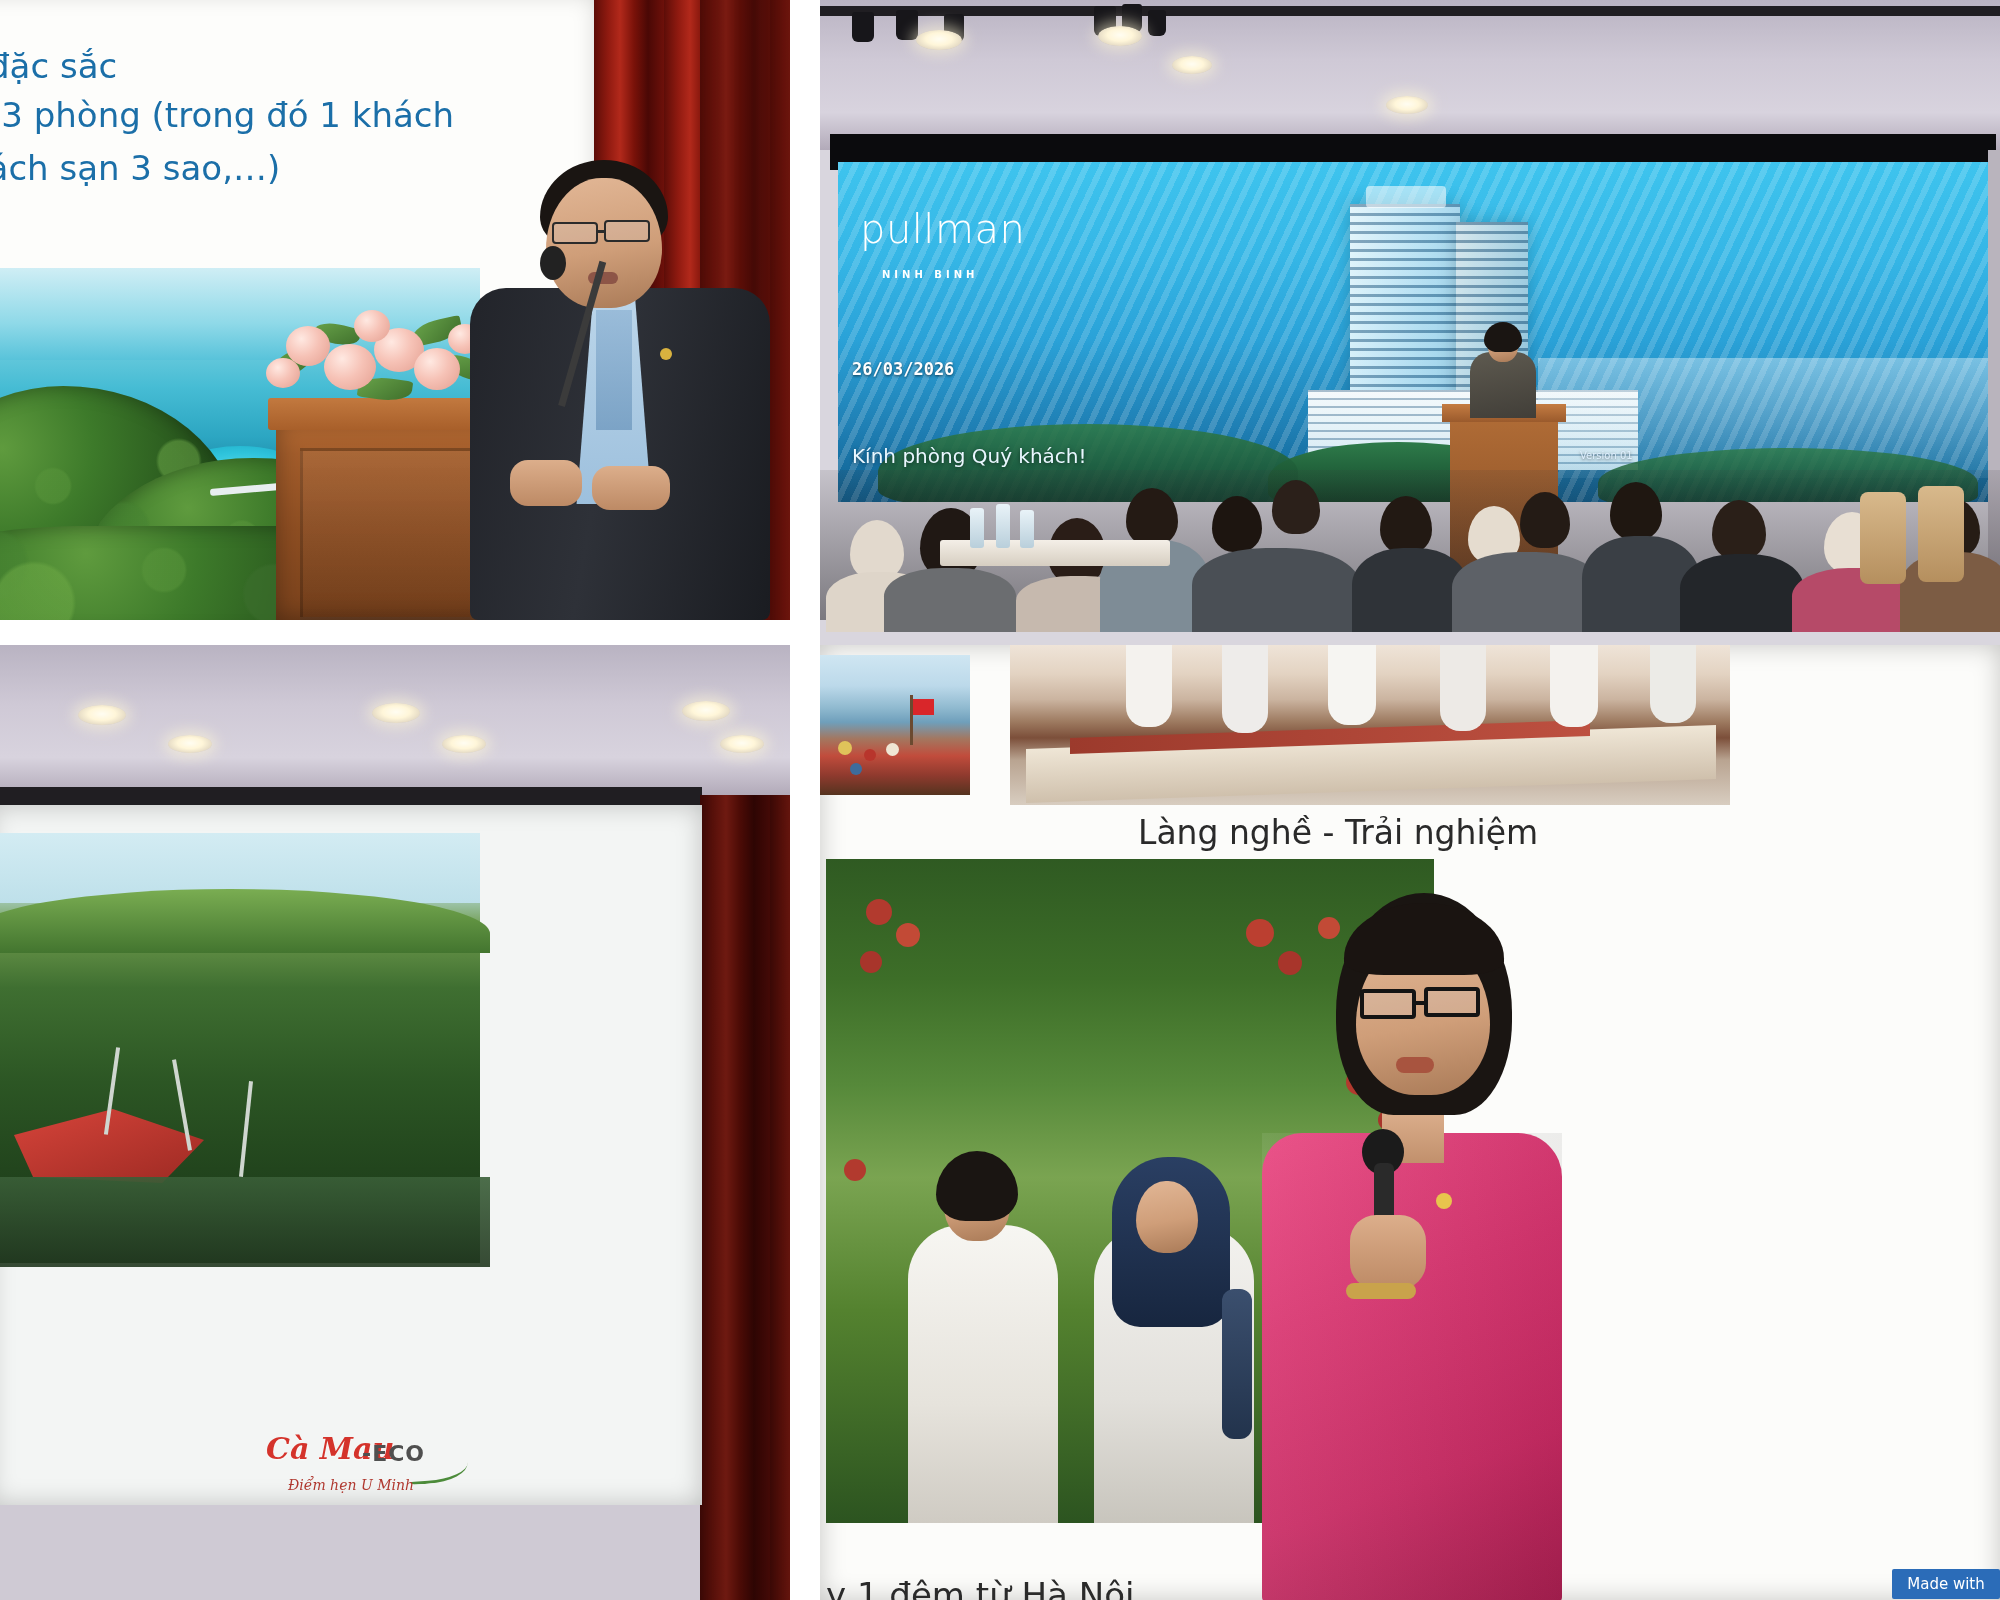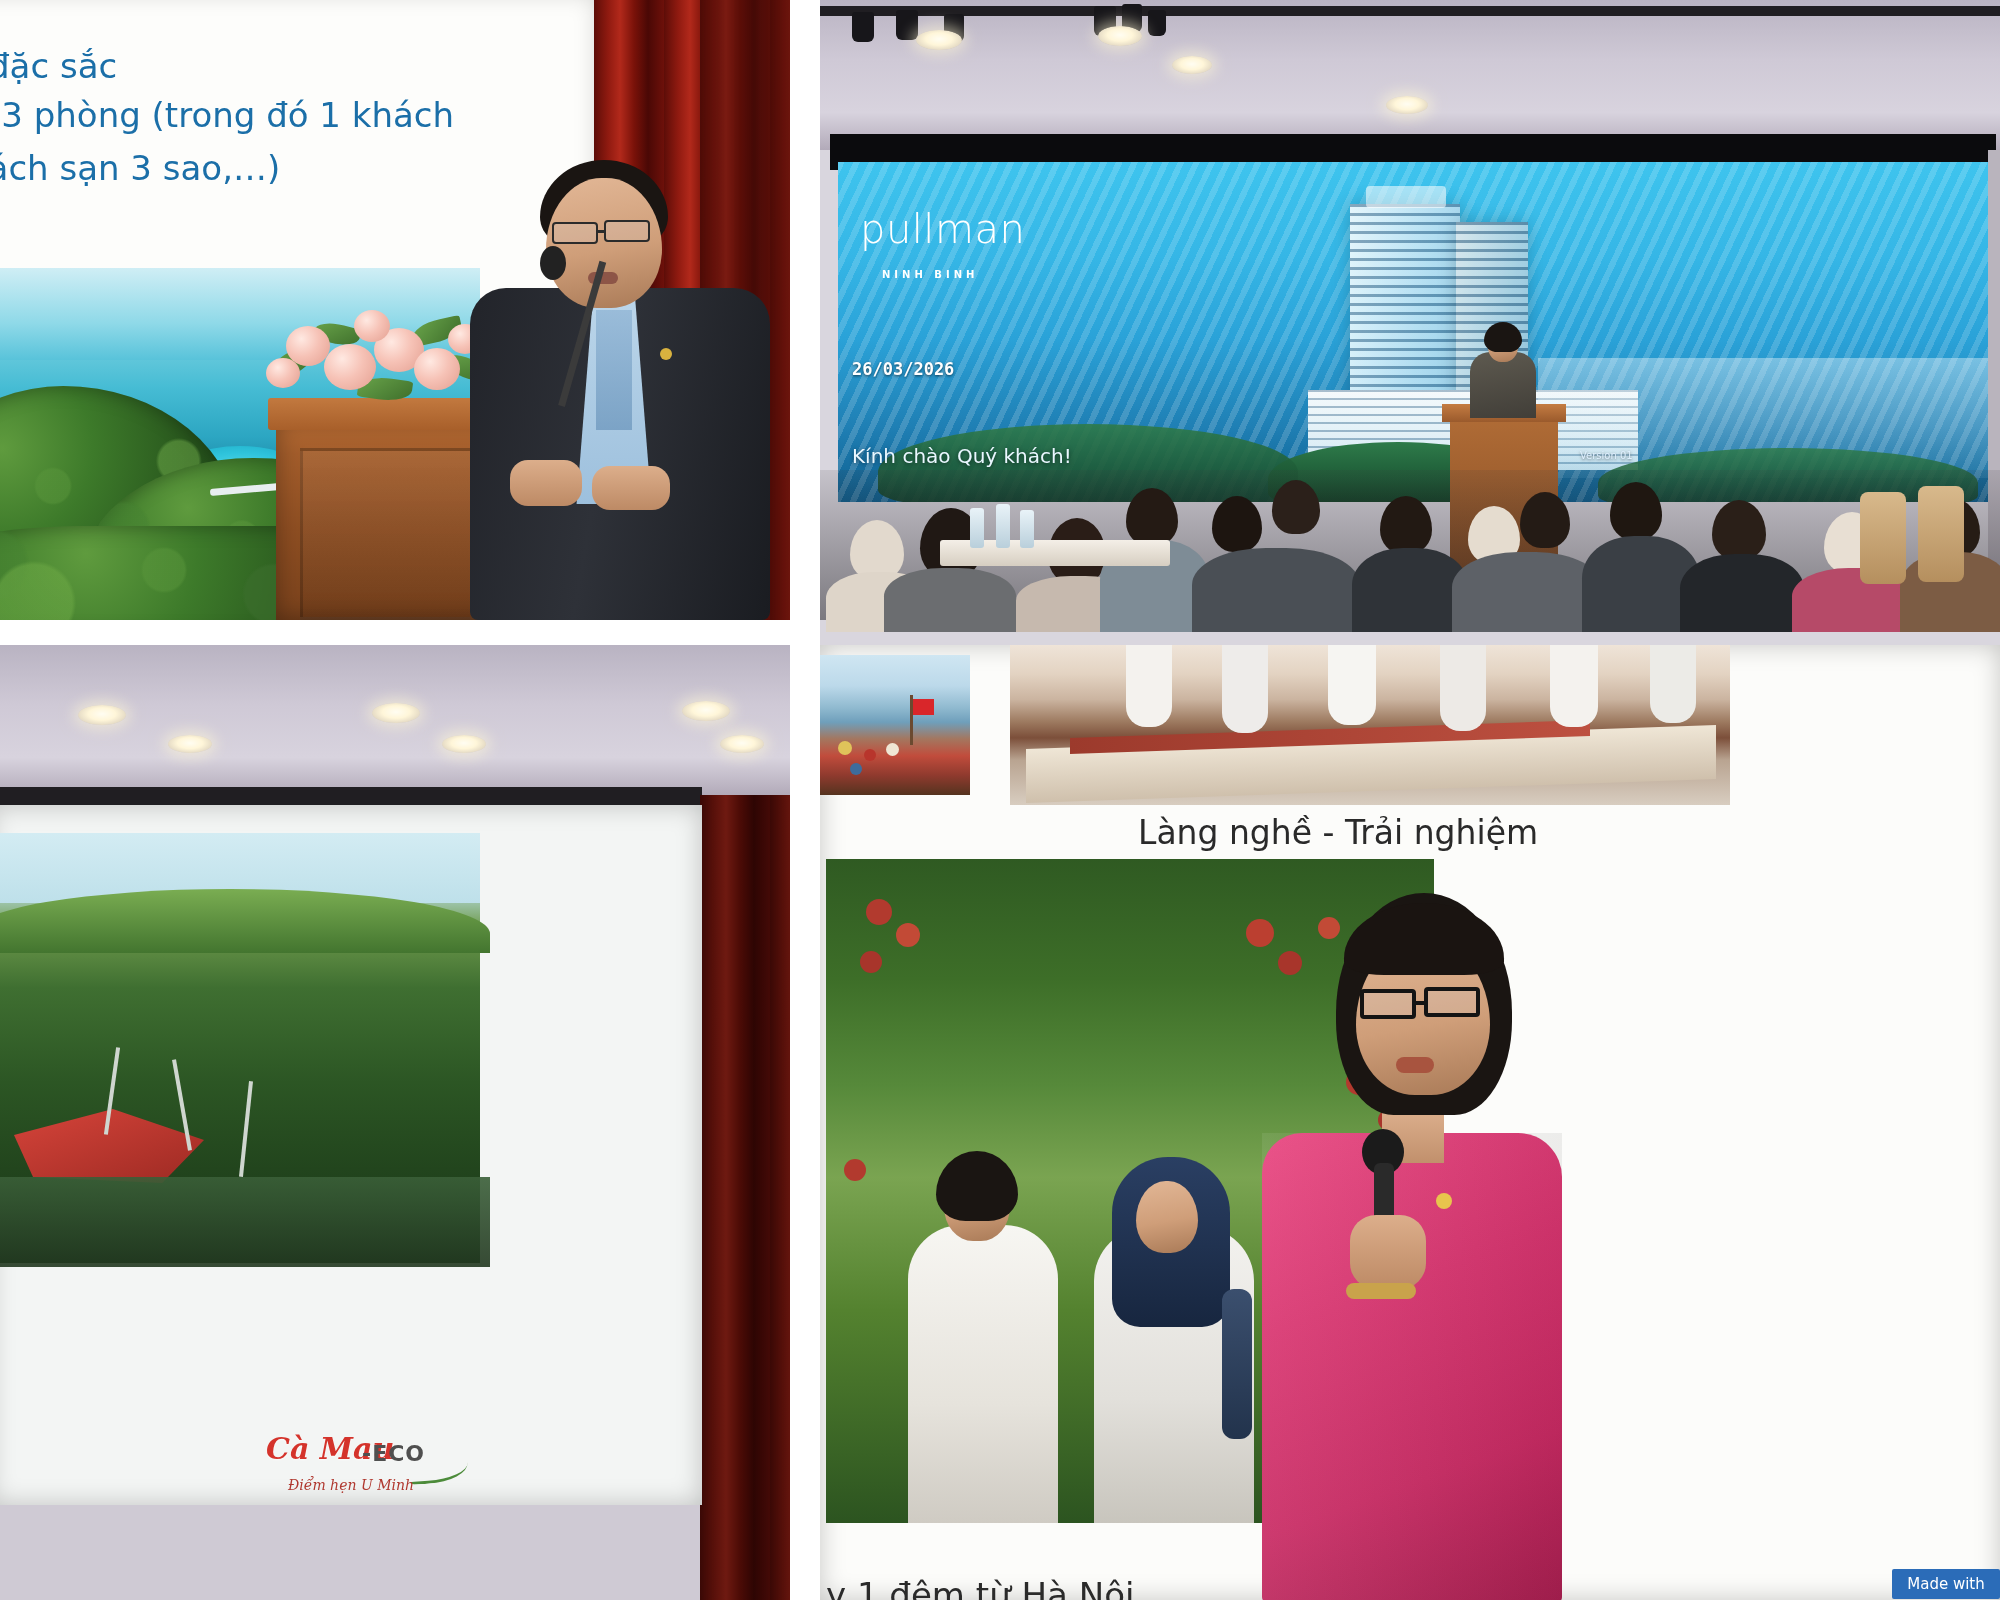--- a/index.html
+++ b/index.html
@@ -355,21 +355,21 @@
       <div class="greenery" style="left:430px; top:280px; width:260px; height:62px;"></div>
       <div class="greenery" style="left:40px; top:262px; width:420px; height:80px; opacity:.9;"></div>
       <div class="greenery" style="left:760px; top:286px; width:380px; height:58px; opacity:.85;"></div>
 
       <div class="pullman-logo" style="left:22px; top:46px;">
         <div class="pullman-word" style="font-size:40px; line-height:42px;">pullman</div>
         <div class="pullman-sub" style="font-size:10px; margin-top:19px; margin-left:22px;">NINH BINH</div>
       </div>
 
       <div class="led-date" style="left:14px; top:197px; font-size:17px;">26/03/2026</div>
-      <div class="led-greet" style="left:14px; top:282px; font-size:20px;">Kính chào Quý khách!</div>
+      <div class="led-greet" style="left:14px; top:282px; font-size:20px;">Kính phòng Quý khách!</div>
       <div class="led-version" style="left:742px; top:288px; font-size:10px;">Version 01</div>
     </div>
 
     <div class="abs" style="left:1168px; top:150px; width:12px; height:470px; background:#b9b4bd;"></div>
 
     <div class="person" style="left:1640px; top:330px; width:0; height:0;"></div>
     <div class="abs" style="left:630px; top:415px; width:108px; height:205px;
                 background:linear-gradient(180deg,#b06c36,#7d4620);"></div>
     <div class="abs" style="left:622px; top:404px; width:124px; height:18px;
                 background:linear-gradient(180deg,#c47c42,#9a5a2c);"></div>

